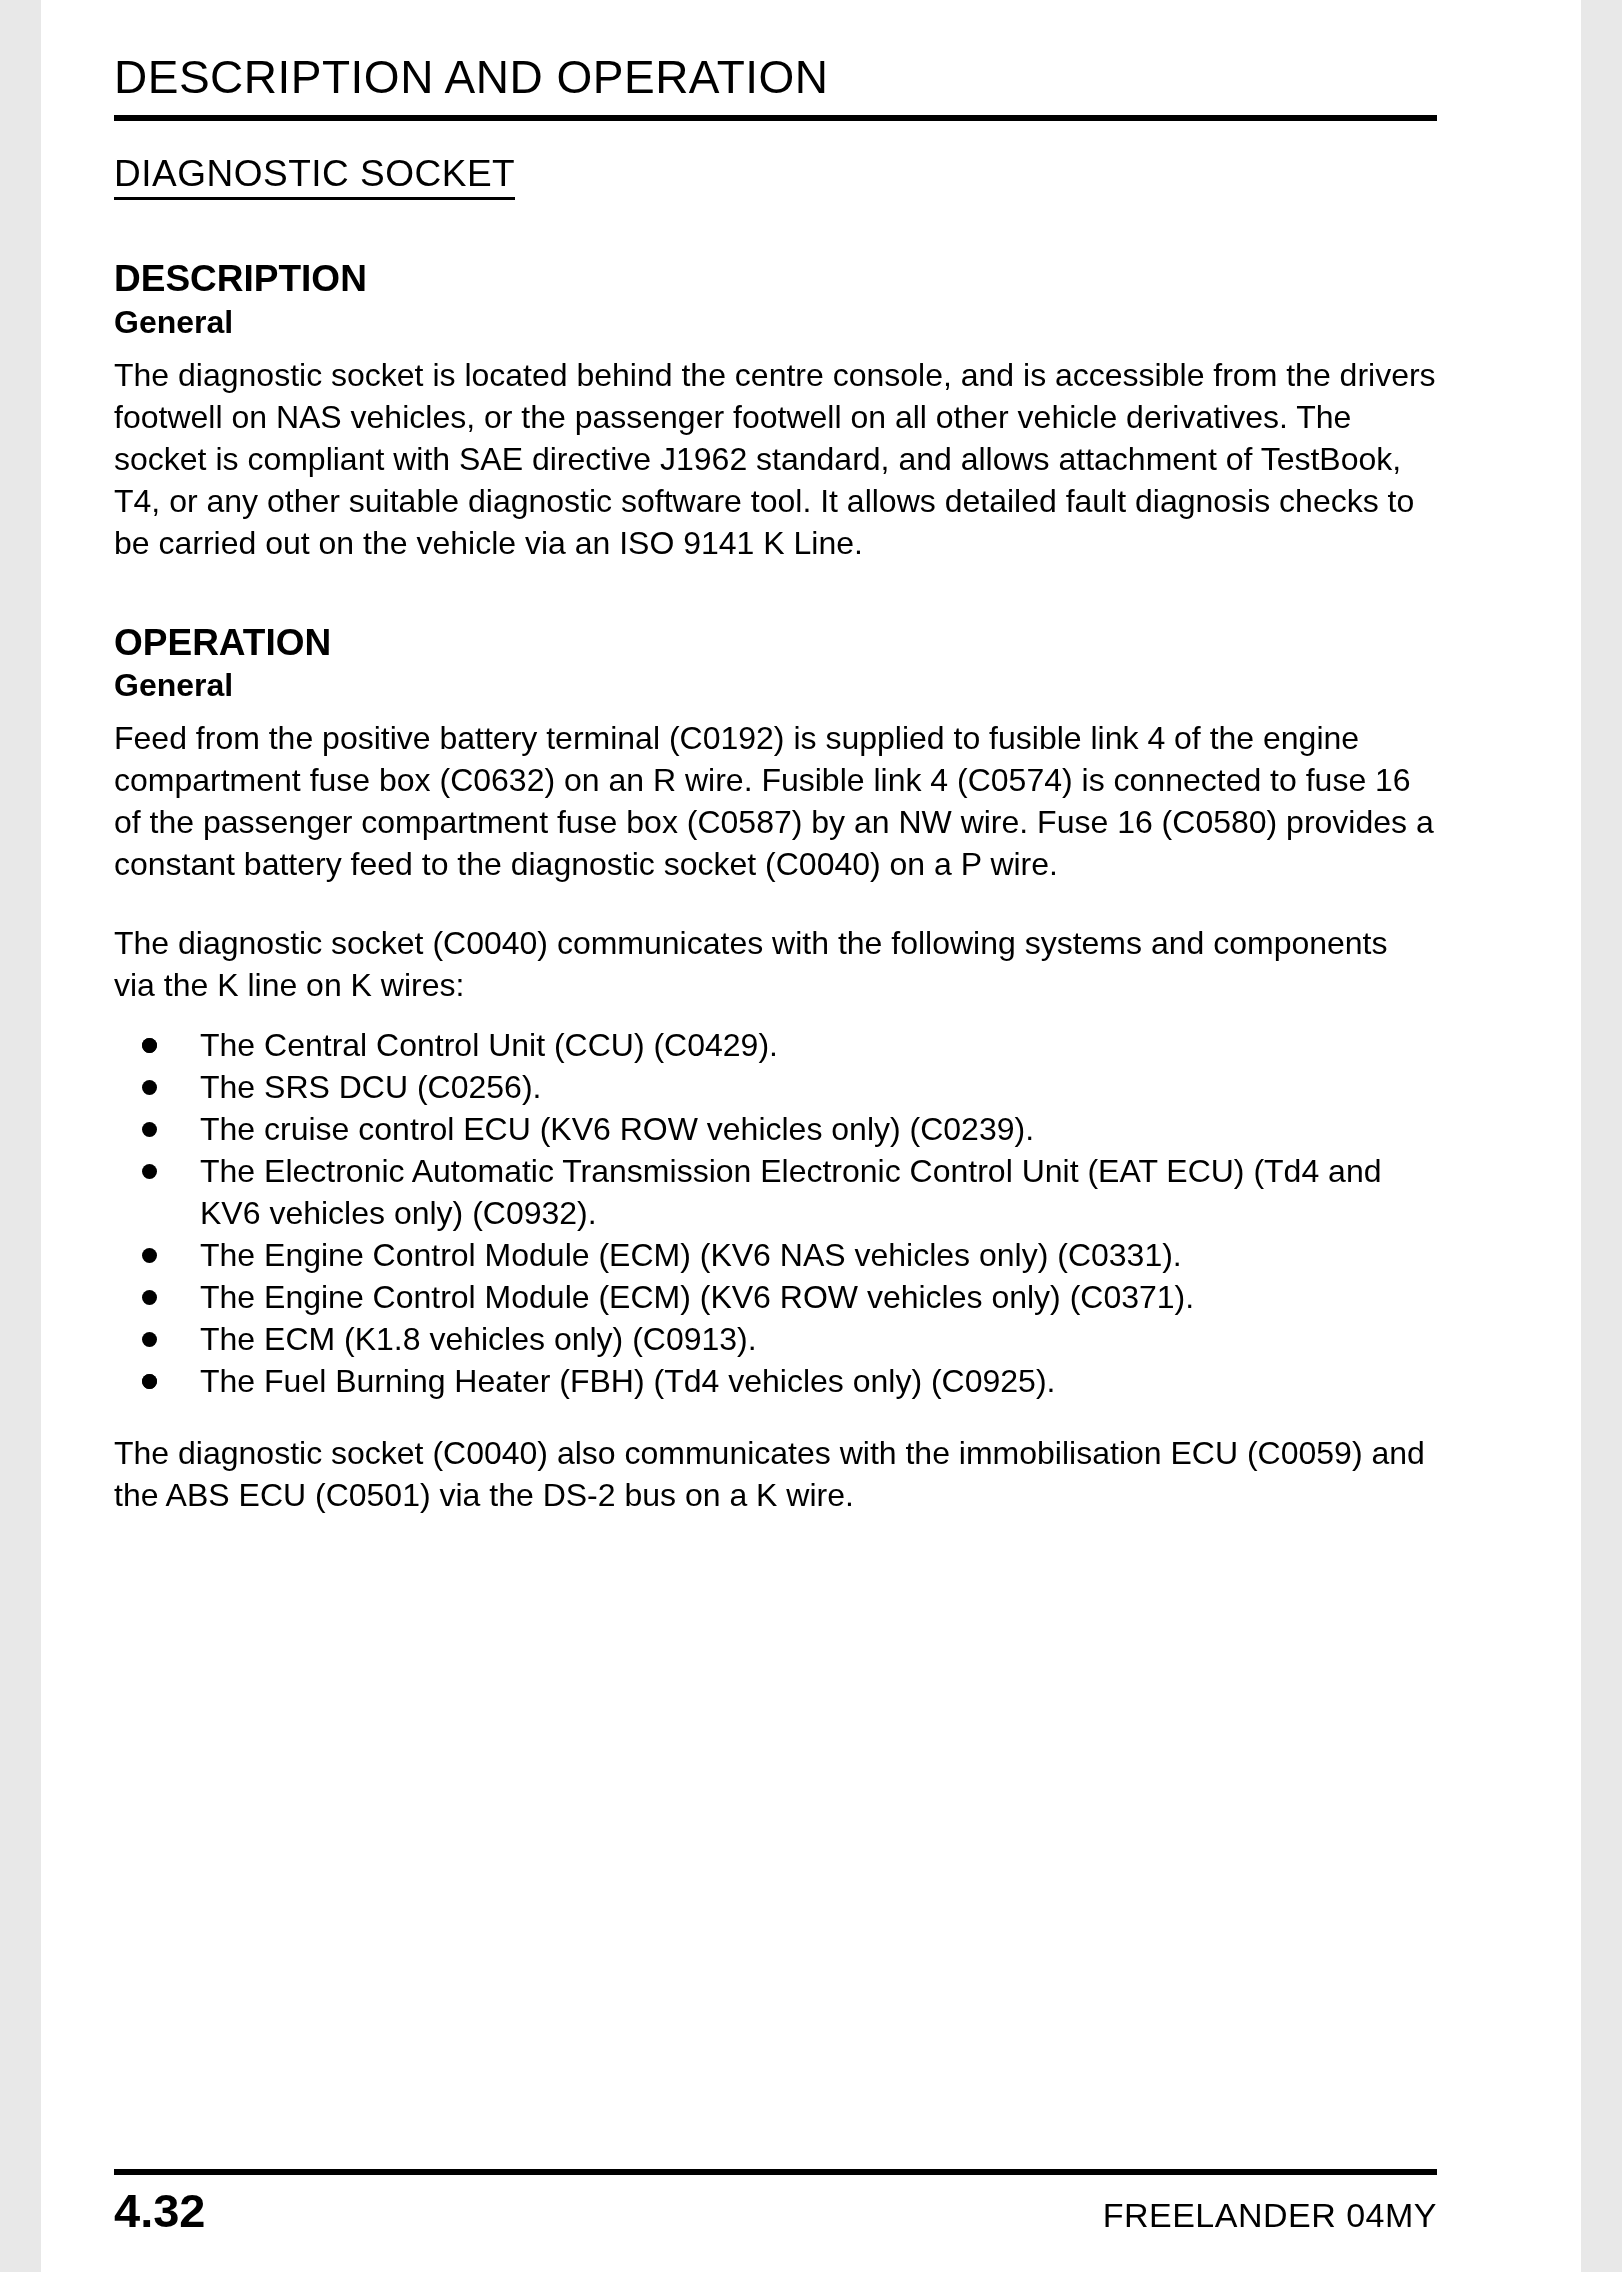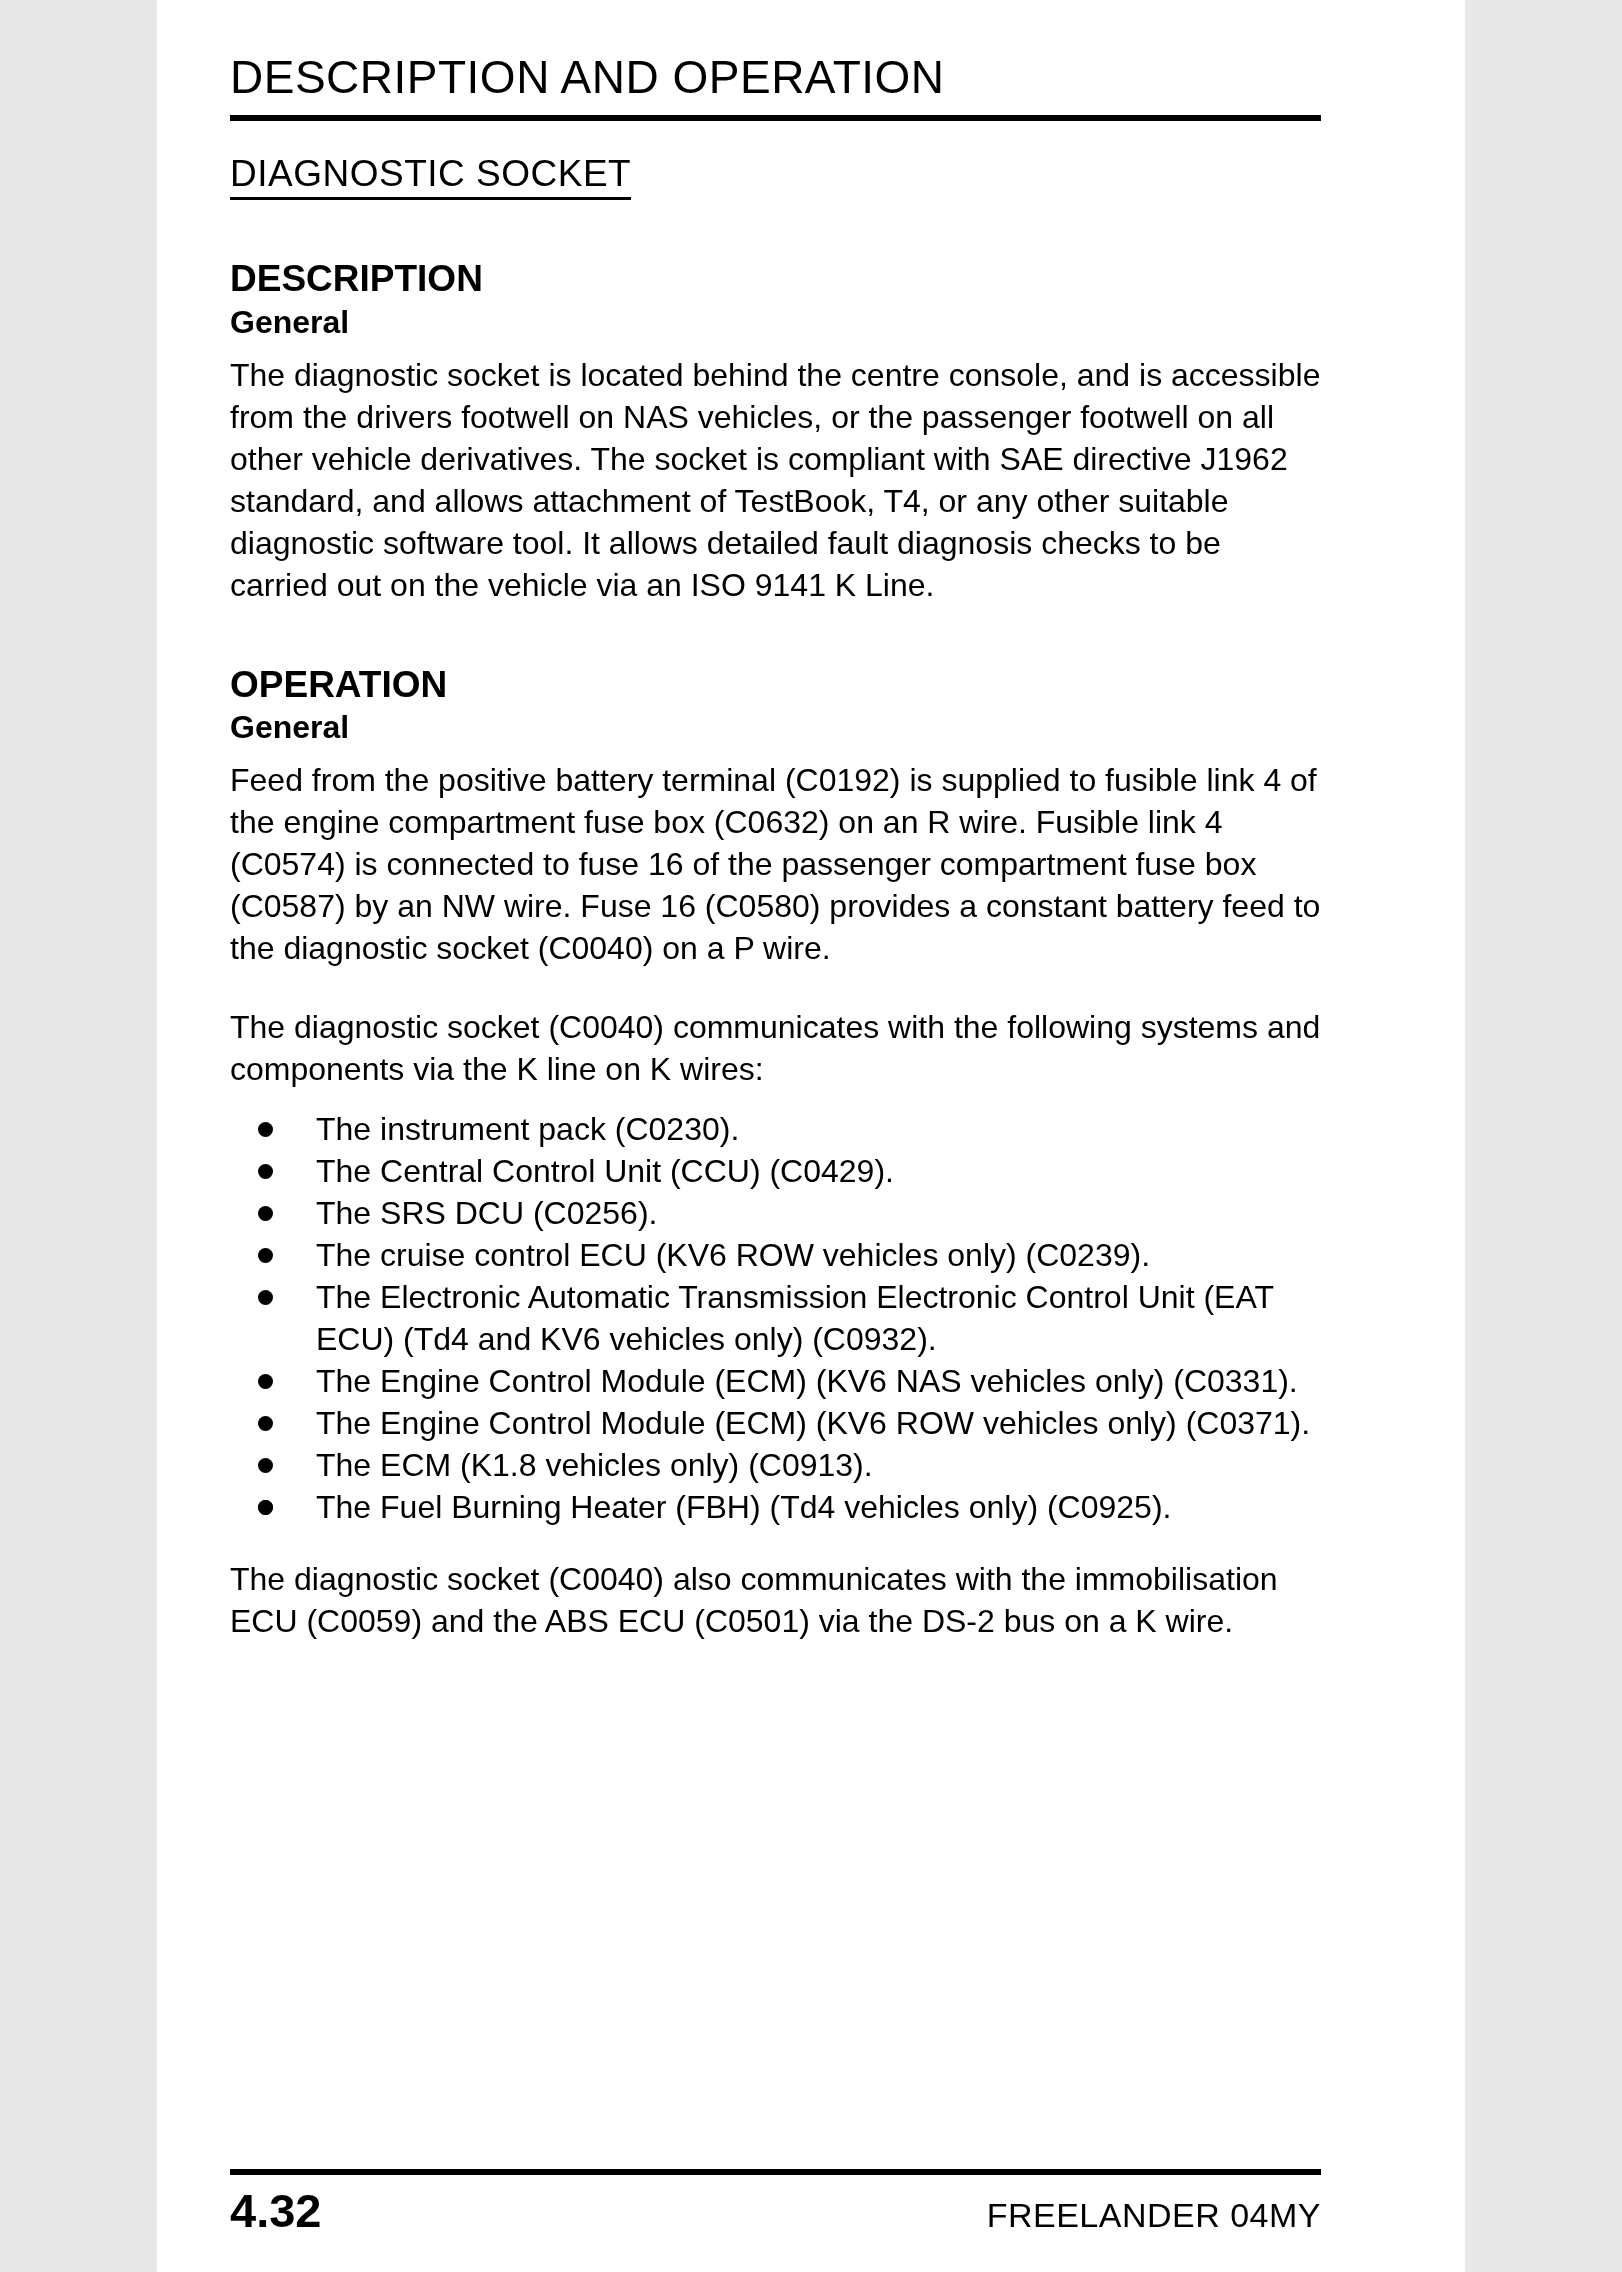--- a/index.html
+++ b/index.html
@@ -2,21 +2,21 @@
 <html style="font-size:15px"><head>
 <meta charset="utf-8">
 <style>
   html, body {
     margin: 0;
     padding: 0;
     background: #e8e8e8;
   }
   .page {
     position: relative;
-    width: 1308px;
+    width: 1540px;
     height: 2272px;
     margin: 0 auto;
     background: #ffffff;
     color: #000000;
     font-family: "Liberation Sans", sans-serif;
     overflow: hidden;
   }
   .content {
     padding: 54px 144px 0 73px;
   }
@@ -129,21 +129,21 @@
     <h3 class="heading">DESCRIPTION</h3>
     <h4 class="subheading">General</h4>
     <p class="body-text">The diagnostic socket is located behind the centre console, and is accessible from the drivers footwell on NAS vehicles, or the passenger footwell on all other vehicle derivatives. The socket is compliant with SAE directive J1962 standard, and allows attachment of TestBook, T4, or any other suitable diagnostic software tool. It allows detailed fault diagnosis checks to be carried out on the vehicle via an ISO 9141 K Line.</p>
 
     <h3 class="heading">OPERATION</h3>
     <h4 class="subheading">General</h4>
     <p class="body-text">Feed from the positive battery terminal (C0192) is supplied to fusible link 4 of the engine compartment fuse box (C0632) on an R wire. Fusible link 4 (C0574) is connected to fuse 16 of the passenger compartment fuse box (C0587) by an NW wire. Fuse 16 (C0580) provides a constant battery feed to the diagnostic socket (C0040) on a P wire.</p>
     <p class="body-text para-gap">The diagnostic socket (C0040) communicates with the following systems and components via the K line on K wires:</p>
 
     <ul class="bullet-list">
-      <li><span class="dot"></span><span>The instrument pack (C0230).</span></li>
+      <li><span class="dot"></span></li>
       <li><span class="dot"></span><span>The Central Control Unit (CCU) (C0429).</span></li>
       <li><span class="dot"></span><span>The SRS DCU (C0256).</span></li>
       <li><span class="dot"></span><span>The cruise control ECU (KV6 ROW vehicles only) (C0239).</span></li>
       <li><span class="dot"></span><span>The Electronic Automatic Transmission Electronic Control Unit (EAT ECU) (Td4 and KV6 vehicles only) (C0932).</span></li>
       <li><span class="dot"></span><span>The Engine Control Module (ECM) (KV6 NAS vehicles only) (C0331).</span></li>
       <li><span class="dot"></span><span>The Engine Control Module (ECM) (KV6 ROW vehicles only) (C0371).</span></li>
       <li><span class="dot"></span><span>The ECM (K1.8 vehicles only) (C0913).</span></li>
       <li><span class="dot"></span></li>
       <li><span class="dot"></span><span>The Fuel Burning Heater (FBH) (Td4 vehicles only) (C0925).</span></li>
     </ul>

